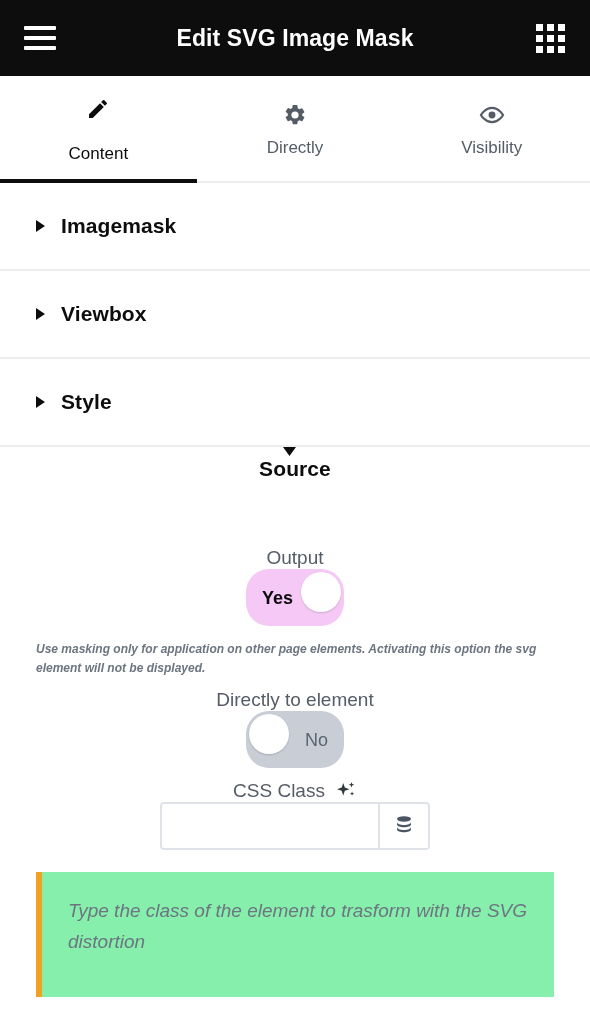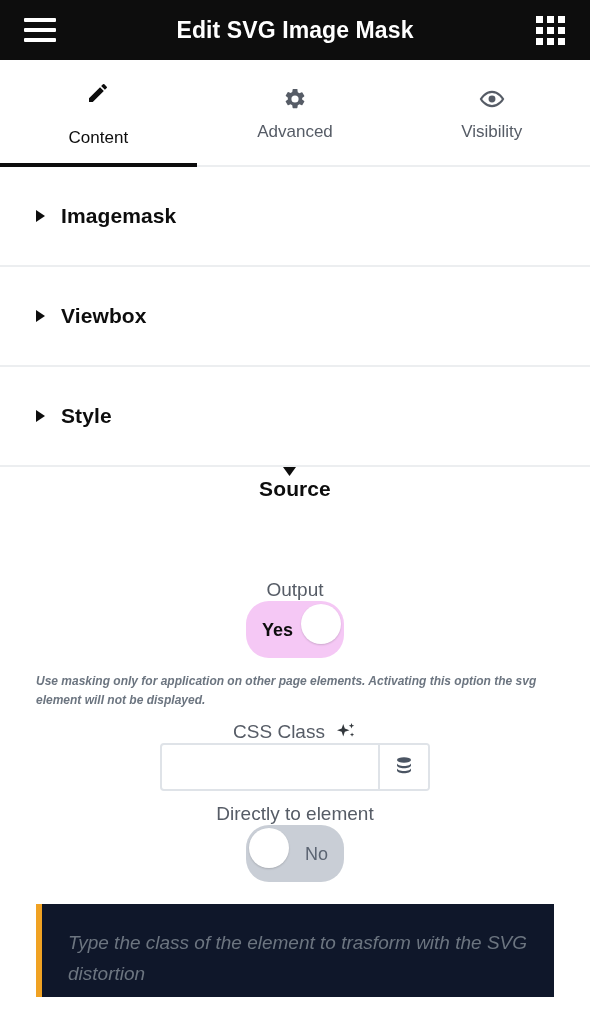--- a/index.html
+++ b/index.html
@@ -18,21 +18,21 @@
     width: 590px;
     height: 1024px;
     position: relative;
     background: #ffffff;
     display: flex;
     flex-direction: column;
   }
 
   
   .topbar {
-    height: 60px;
+    height: 76px;
     background: #0d0d0d;
     display: flex;
     align-items: center;
     justify-content: space-between;
     padding: 16px 20px;
     box-sizing: border-box;
     flex: 0 0 auto;
   }
   .hamburger {
     width: 40px;
@@ -120,21 +120,21 @@
     background: #0d0d0d;
   }
 
   
   .body-scroll {
     flex: 1 1 auto;
     overflow: hidden;
     background: #ffffff;
   }
   .section-head {
-    height: 100px;
+    height: 88px;
     display: flex;
     align-items: center;
     padding: 0 36px;
     box-sizing: border-box;
     border-bottom: 2px solid #eceef0;
     cursor: pointer;
     background: #ffffff;
   }
   .section-head .caret {
     width: 14px;
@@ -265,23 +265,23 @@
     justify-content: center;
     cursor: pointer;
     background: #ffffff;
     color: #4b5563;
     flex: 0 0 auto;
   }
 
   
   .notice {
     margin: 22px 0 0 0;
-    background: #0f172a;
+    background: #86efac;
     border-left: 6px solid #f0a223;
-    padding: 24px 26px 8px 26px;
+    padding: 24px 26px 40px 26px;
     box-sizing: border-box;
   }
   .notice p {
     margin: 0;
     font-size: 19px;
     font-style: italic;
     color: #6c7580;
     line-height: 1.6;
   }
 </style>
@@ -320,21 +320,21 @@
       </span>
       <span class="tab-label">Content</span>
     </div>
 
     <div class="tab">
       <span class="tab-icon">
         <svg width="24" height="24" viewBox="0 0 24 24" fill="currentColor" aria-hidden="true">
           <path d="M19.14 12.94a7.6 7.6 0 0 0 .06-.94 7.6 7.6 0 0 0-.06-.94l2.03-1.58a.49.49 0 0 0 .12-.61l-1.92-3.32a.49.49 0 0 0-.59-.22l-2.39.96a7.07 7.07 0 0 0-1.62-.94l-.36-2.54A.48.48 0 0 0 13.93 2h-3.84a.48.48 0 0 0-.48.41l-.36 2.54c-.59.24-1.13.56-1.62.94l-2.39-.96a.49.49 0 0 0-.59.22L2.73 8.47a.49.49 0 0 0 .12.61l2.03 1.58c-.04.31-.06.63-.06.94s.02.63.06.94l-2.03 1.58a.49.49 0 0 0-.12.61l1.92 3.32c.12.22.38.3.59.22l2.39-.96c.5.38 1.03.7 1.62.94l.36 2.54c.04.24.24.41.48.41h3.84c.24 0 .44-.17.48-.41l.36-2.54c.59-.24 1.12-.56 1.62-.94l2.39.96c.22.08.47 0 .59-.22l1.92-3.32a.49.49 0 0 0-.12-.61l-2.03-1.58zM12 15.6A3.6 3.6 0 1 1 12 8.4a3.6 3.6 0 0 1 0 7.2z"></path>
         </svg>
       </span>
-      <span class="tab-label">Advanced</span>
+      <span class="tab-label">Directly</span>
     </div>
 
     <div class="tab">
       <span class="tab-icon">
         <svg width="26" height="26" viewBox="0 0 24 24" fill="none" stroke="currentColor" stroke-width="2" aria-hidden="true">
           <path d="M1.8 12S5.4 5.4 12 5.4 22.2 12 22.2 12 18.6 18.6 12 18.6 1.8 12 1.8 12z"></path>
           <circle cx="12" cy="12" r="3.2" fill="currentColor" stroke="none"></circle>
         </svg>
       </span>
       <span class="tab-label">Visibility</span>
@@ -384,20 +384,28 @@
 
       <div class="ctrl-row">
         <span class="ctrl-label">Output</span>
         <div class="switch on">
           <span class="sw-label">Yes</span>
           <span class="knob"></span>
         </div>
       </div>
 
       <p class="hint-italic">Use masking only for application on other page elements. Activating this option the svg element will not be displayed.</p>
+
+      <div class="ctrl-row">
+        <span class="ctrl-label">Directly to element</span>
+        <div class="switch off">
+          <span class="sw-label">No</span>
+          <span class="knob"></span>
+        </div>
+      </div>
 
       <div class="ctrl-row">
         <span class="ctrl-label">
           <span>CSS Class</span>
           <span class="sparkle-icon">
             <svg width="22" height="22" viewBox="0 0 24 24" fill="currentColor" aria-hidden="true">
               <path d="M9 3.2 L10.7 8.3 L15.8 10 L10.7 11.7 L9 16.8 L7.3 11.7 L2.2 10 L7.3 8.3 Z"></path>
               <path d="M18 2.2 L18.8 4.4 L21 5.2 L18.8 6 L18 8.2 L17.2 6 L15 5.2 L17.2 4.4 Z"></path>
               <path d="M18.6 12.6 L19.2 14.3 L20.9 14.9 L19.2 15.5 L18.6 17.2 L18 15.5 L16.3 14.9 L18 14.3 Z"></path>
             </svg>
@@ -408,27 +416,19 @@
           <div class="dyn-btn">
             <svg width="20" height="22" viewBox="0 0 20 22" fill="currentColor" aria-hidden="true">
               <ellipse cx="10" cy="4" rx="7" ry="2.7"></ellipse>
               <path d="M3 7.2c0 1.5 3.13 2.7 7 2.7s7-1.2 7-2.7v2.4c0 1.5-3.13 2.7-7 2.7s-7-1.2-7-2.7V7.2z"></path>
               <path d="M3 12.2c0 1.5 3.13 2.7 7 2.7s7-1.2 7-2.7v2.4c0 1.5-3.13 2.7-7 2.7s-7-1.2-7-2.7v-2.4z"></path>
             </svg>
           </div>
         </div>
       </div>
 
-      <div class="ctrl-row">
-        <span class="ctrl-label">Directly to element</span>
-        <div class="switch off">
-          <span class="sw-label">No</span>
-          <span class="knob"></span>
-        </div>
-      </div>
-
       <div class="notice">
         <p>Type the class of the element to trasform with the SVG distortion</p>
       </div>
 
     </div>
   </div>
 </div>
 
 </body></html>

